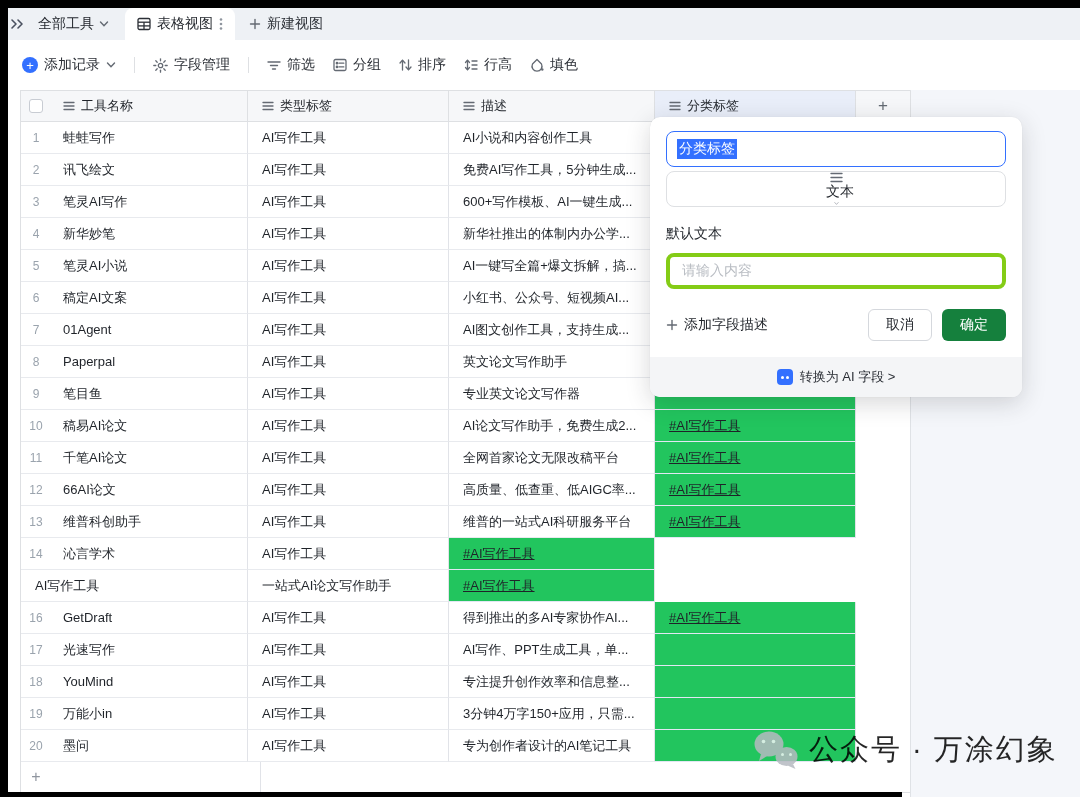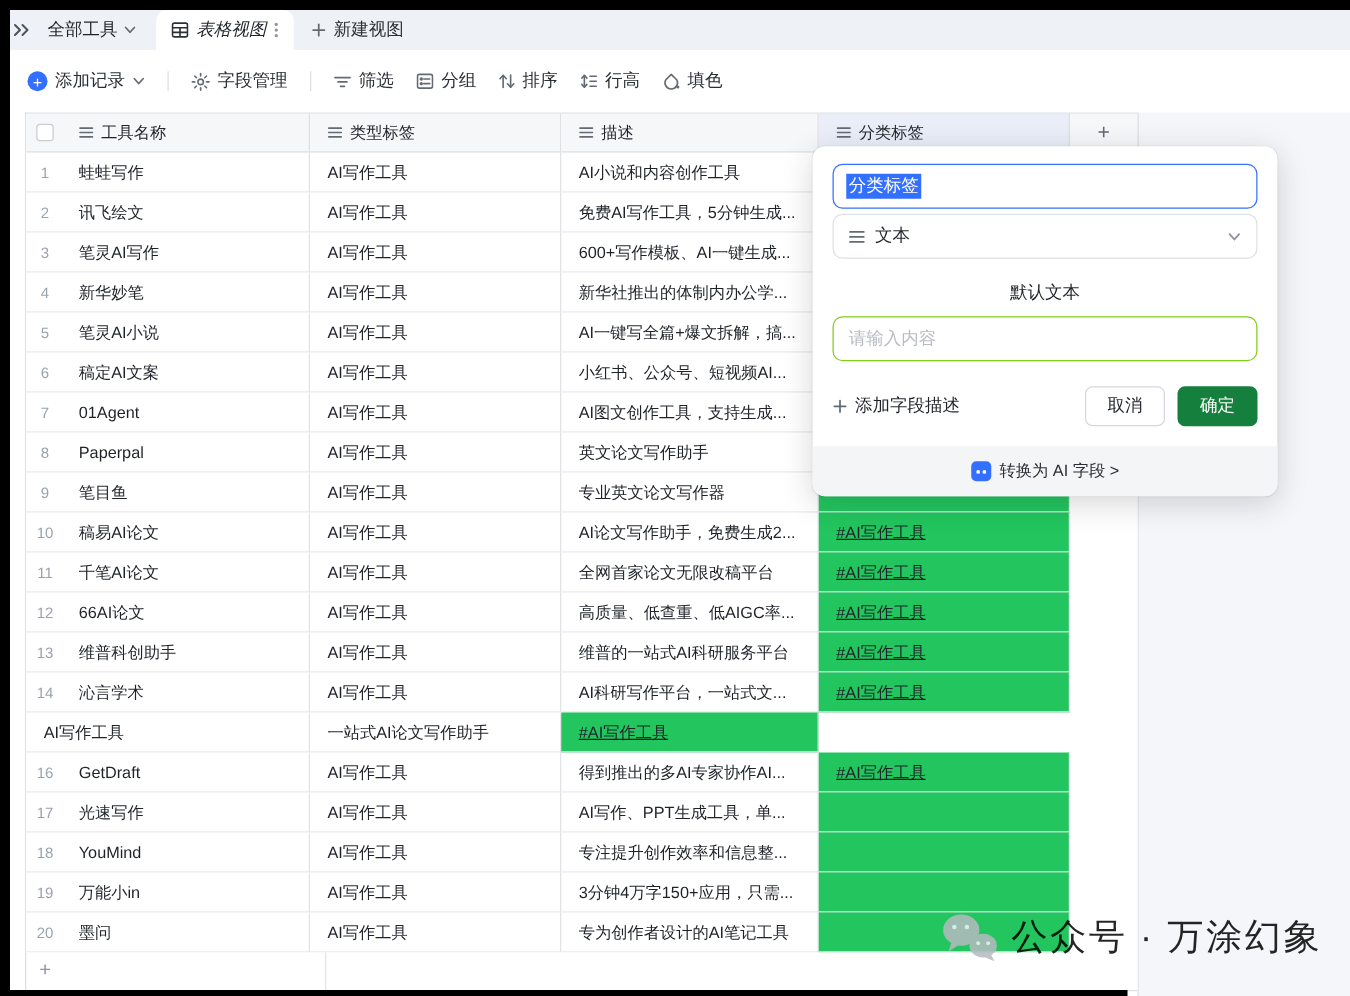--- a/index.html
+++ b/index.html
@@ -7,21 +7,21 @@
               font-family:"Liberation Sans","DejaVu Sans",sans-serif; }
   .app { position:absolute; left:8px; top:8px; width:1072px; height:789px; background:#fff; overflow:hidden; }
 
   
   .tabbar { position:absolute; left:0; top:0; width:100%; height:32px; background:#eef1f5;
             display:flex; align-items:flex-end; }
   .tabbar-inner { display:flex; align-items:center; height:32px; padding-left:2px; }
   .collapse-btn { display:flex; align-items:center; margin-right:12px; cursor:pointer; }
   .base-switch { display:flex; align-items:center; gap:5px; margin-right:16px; font-size:14px; color:#1f2329; }
   .view-tab { display:flex; align-items:center; gap:6px; height:32px; padding:0 12px;
-              background:#fff; border-radius:8px 8px 0 0; font-size:14px; color:#1f2329; font-weight:500;font-style:italic;}
+              background:#fff; border-radius:8px 8px 0 0; font-size:14px; color:#1f2329; font-weight:500;}
   .new-view { display:flex; align-items:center; gap:6px; padding:0 14px; font-size:14px; color:#2b2f36;justify-content:center; }
 
   
   .toolbar { position:absolute; left:0; top:32px; width:100%; height:50px; background:#fff;
              display:flex; align-items:center; padding-left:14px; gap:18px; }
   .tb-item { display:flex; align-items:center; gap:6px; font-size:14px; color:#2b2f36; cursor:pointer; }
   .tb-sep { width:1px; height:16px; background:#dee0e3; }
   .add-record-circle { width:16px; height:16px; border-radius:50%; background:#3370ff; color:#fff;
                        display:flex; align-items:center; justify-content:center; font-size:13px; line-height:1; }
 
@@ -60,24 +60,24 @@
   .bottom-black { position:absolute; left:0; top:784px; width:894px; height:5px; background:#000; }
 
   
   .popup { position:absolute; left:642px; top:109px; width:372px; background:#fff; border-radius:10px;
            box-shadow:0 6px 24px rgba(31,35,41,.18), 0 0 1px rgba(31,35,41,.12); z-index:20; }
   .popup-inner { padding:14px 16px 0 16px; }
   .fname-input { height:36px; border:1.5px solid #3370ff; border-radius:8px; display:flex; align-items:center;
                  padding:0 10px; font-size:14px; }
   .fname-sel { background:#3370ff; color:#fff; padding:1px 2px; }
   .ftype-select { margin-top:4px; height:36px; border:1px solid #dee0e3; border-radius:8px;
-                  display:flex; align-items:center; padding:0 12px; font-size:14px; color:#1f2329; cursor:pointer; }
+                  display:flex; align-items:center; padding:0 12px; font-size:14px; color:#1f2329; cursor:pointer;flex-direction:column; }
   .ftype-select .flabel { margin-left:8px; flex:1; }
-  .default-label { margin-top:18px; font-size:14px; color:#1f2329;text-align:center; }
-  .default-input { margin-top:10px; height:36px; border:1px solid #84cc16; border-radius:8px;
+  .default-label { margin-top:18px; font-size:14px; color:#1f2329; }
+  .default-input { margin-top:10px; height:36px; border:4px solid #84cc16; border-radius:8px;
                    display:flex; align-items:center; padding:0 12px; font-size:14px; color:#b9bdc3; }
   .popup-actions { margin-top:20px; display:flex; align-items:center; }
   .add-desc { display:flex; align-items:center; gap:6px; font-size:14px; color:#1f2329; flex:1; cursor:pointer; }
   .btn { height:32px; min-width:64px; padding:0 16px; border-radius:6px; font-size:14px;
          display:flex; align-items:center; justify-content:center; cursor:pointer; }
   .btn-cancel { background:#fff; border:1px solid #d5d8dd; color:#1f2329; margin-right:10px; }
   .btn-ok { background:#15803d; color:#fff; }
   .popup-footer { margin-top:16px; height:40px; background:#f4f5f7; border-radius:0 0 10px 10px;
                   display:flex; align-items:center; justify-content:center; gap:7px;
                   font-size:13px; color:#2b2f36; cursor:pointer; }
@@ -372,21 +372,20 @@
           <div class="cell c-type">AI写作工具</div>
           <div class="cell c-desc">维普的一站式AI科研服务平台</div>
           <div class="cell c-tag">#AI写作工具</div>
         </div>
         <div class="trow">
           <div class="cell c-name">
             <div class="rownum">14</div>
             <div class="nametext">沁言学术</div>
           </div>
           <div class="cell c-type">AI写作工具</div>
-          <div class="cell c-desc">AI科研写作平台，一站式文...</div>
           <div class="cell c-tag">#AI写作工具</div>
         </div>
         <div class="trow">
           <div class="cell c-type">AI写作工具</div>
           <div class="cell c-desc">一站式AI论文写作助手</div>
           <div class="cell c-tag">#AI写作工具</div>
         </div>
         <div class="trow">
           <div class="cell c-name">
             <div class="rownum">16</div>

